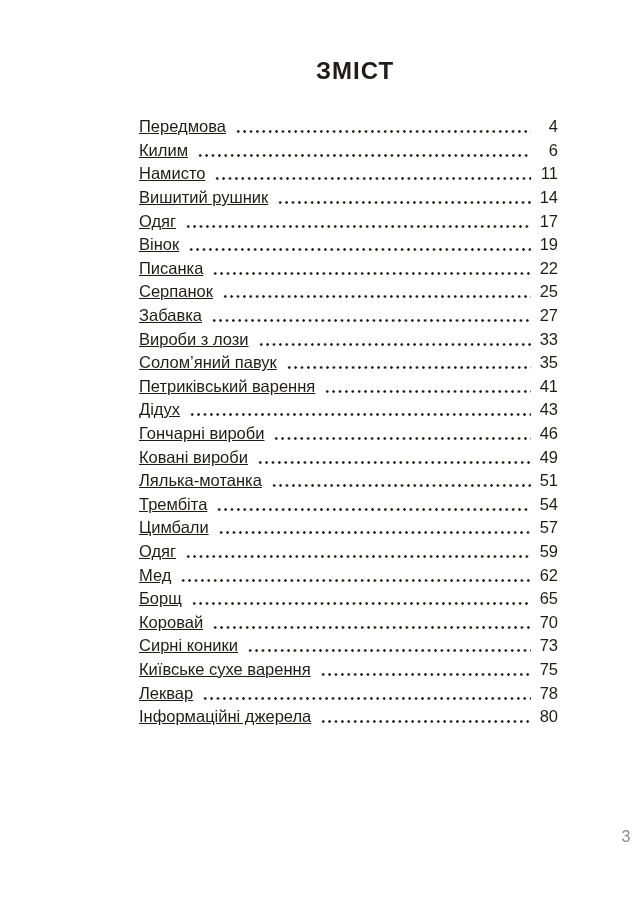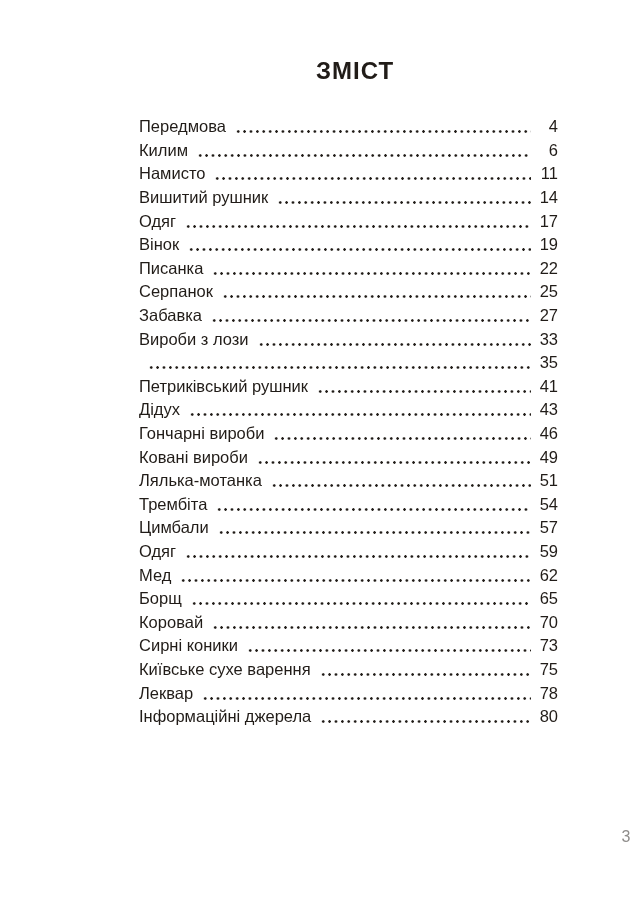--- a/index.html
+++ b/index.html
@@ -38,20 +38,21 @@
   }
   .row {
     display: flex;
     align-items: center;
     height: 23.6px;
     font-size: 16.5px;
   }
   .label {
     white-space: nowrap;
     flex: 0 0 auto;
+    text-decoration: underline;
   }
   .dots {
     flex: 1 1 auto;
     height: 100%;
     margin: 0 5px 0 9px;
     background-image: radial-gradient(circle, var(--ink) 1.15px, rgba(0,0,0,0) 1.45px);
     background-size: 6.4px 3px;
     background-repeat: repeat-x;
     background-position: left calc(50% + 5px);
   }
@@ -133,27 +134,28 @@
   </div>
 
 
   <div class="row">
     <span class="label">Вироби з лози</span>
     <span class="dots"></span>
     <span class="num">33</span>
   </div>
 
   <div class="row">
+    <span class="label">Солом’яний павук</span>
     <span class="dots"></span>
     <span class="num">35</span>
   </div>
 
 
   <div class="row">
-    <span class="label">Петриківський рушник</span>
+    <span class="label">Петриківський варення</span>
     <span class="dots"></span>
     <span class="num">41</span>
   </div>
 
   <div class="row">
     <span class="label">Дідух</span>
     <span class="dots"></span>
     <span class="num">43</span>
   </div>
 

